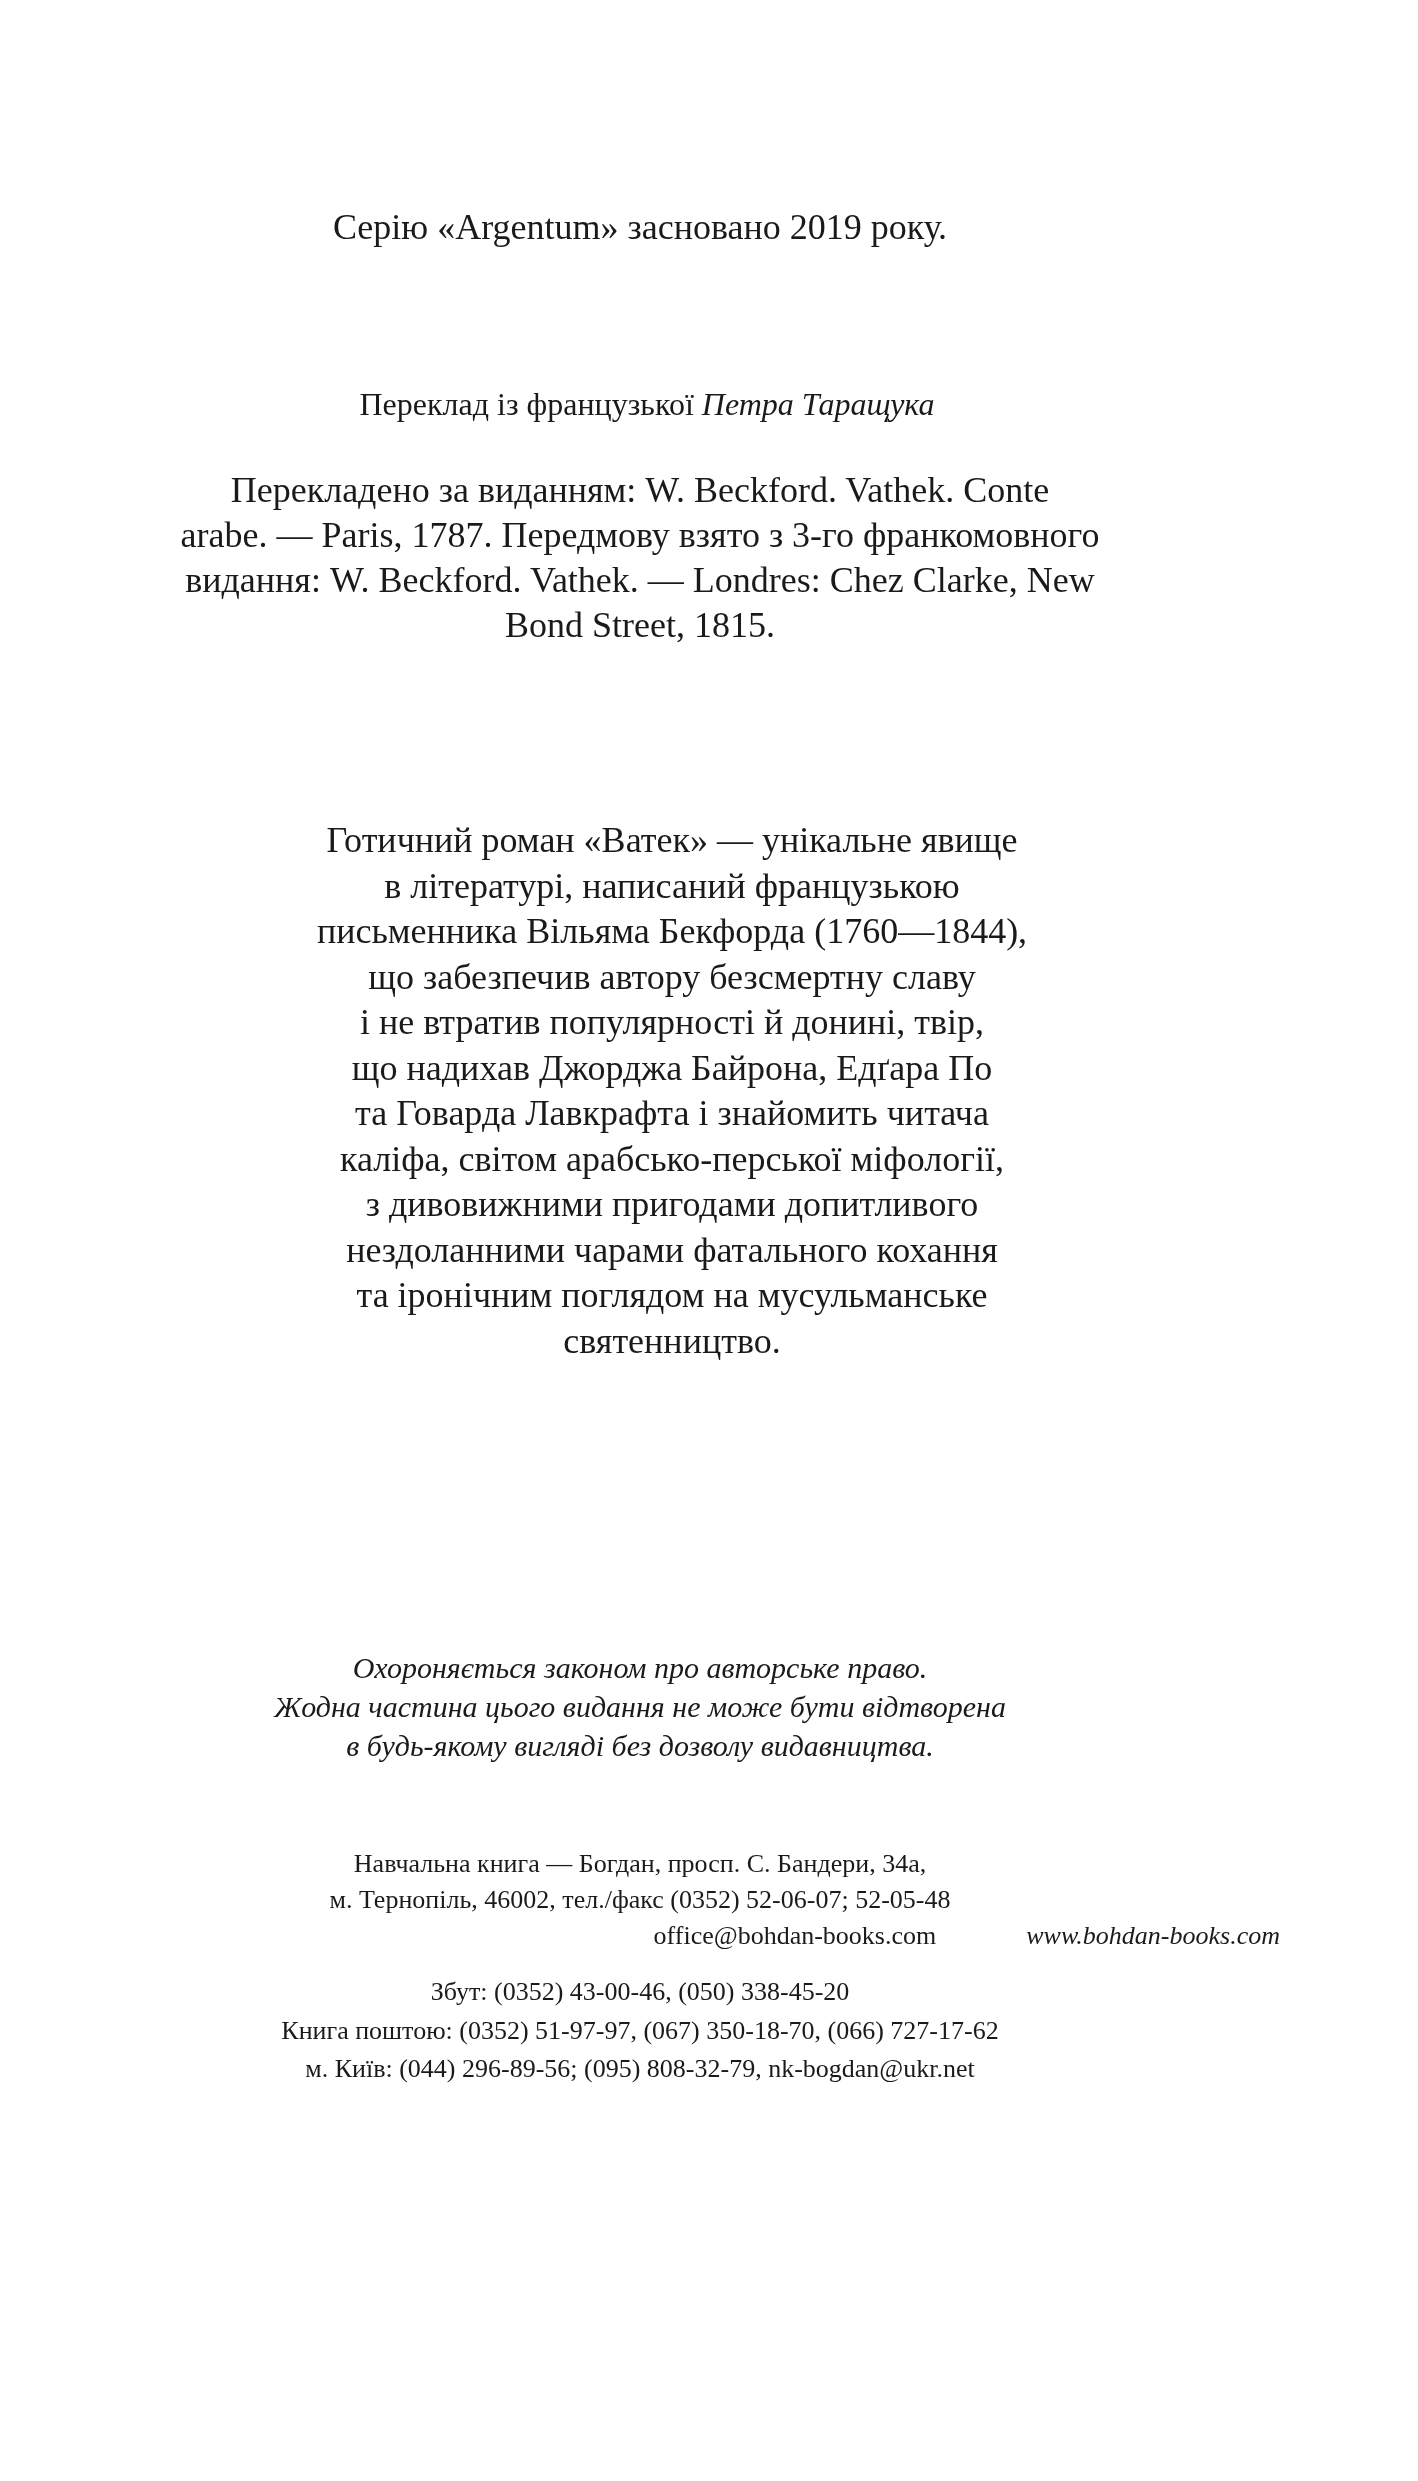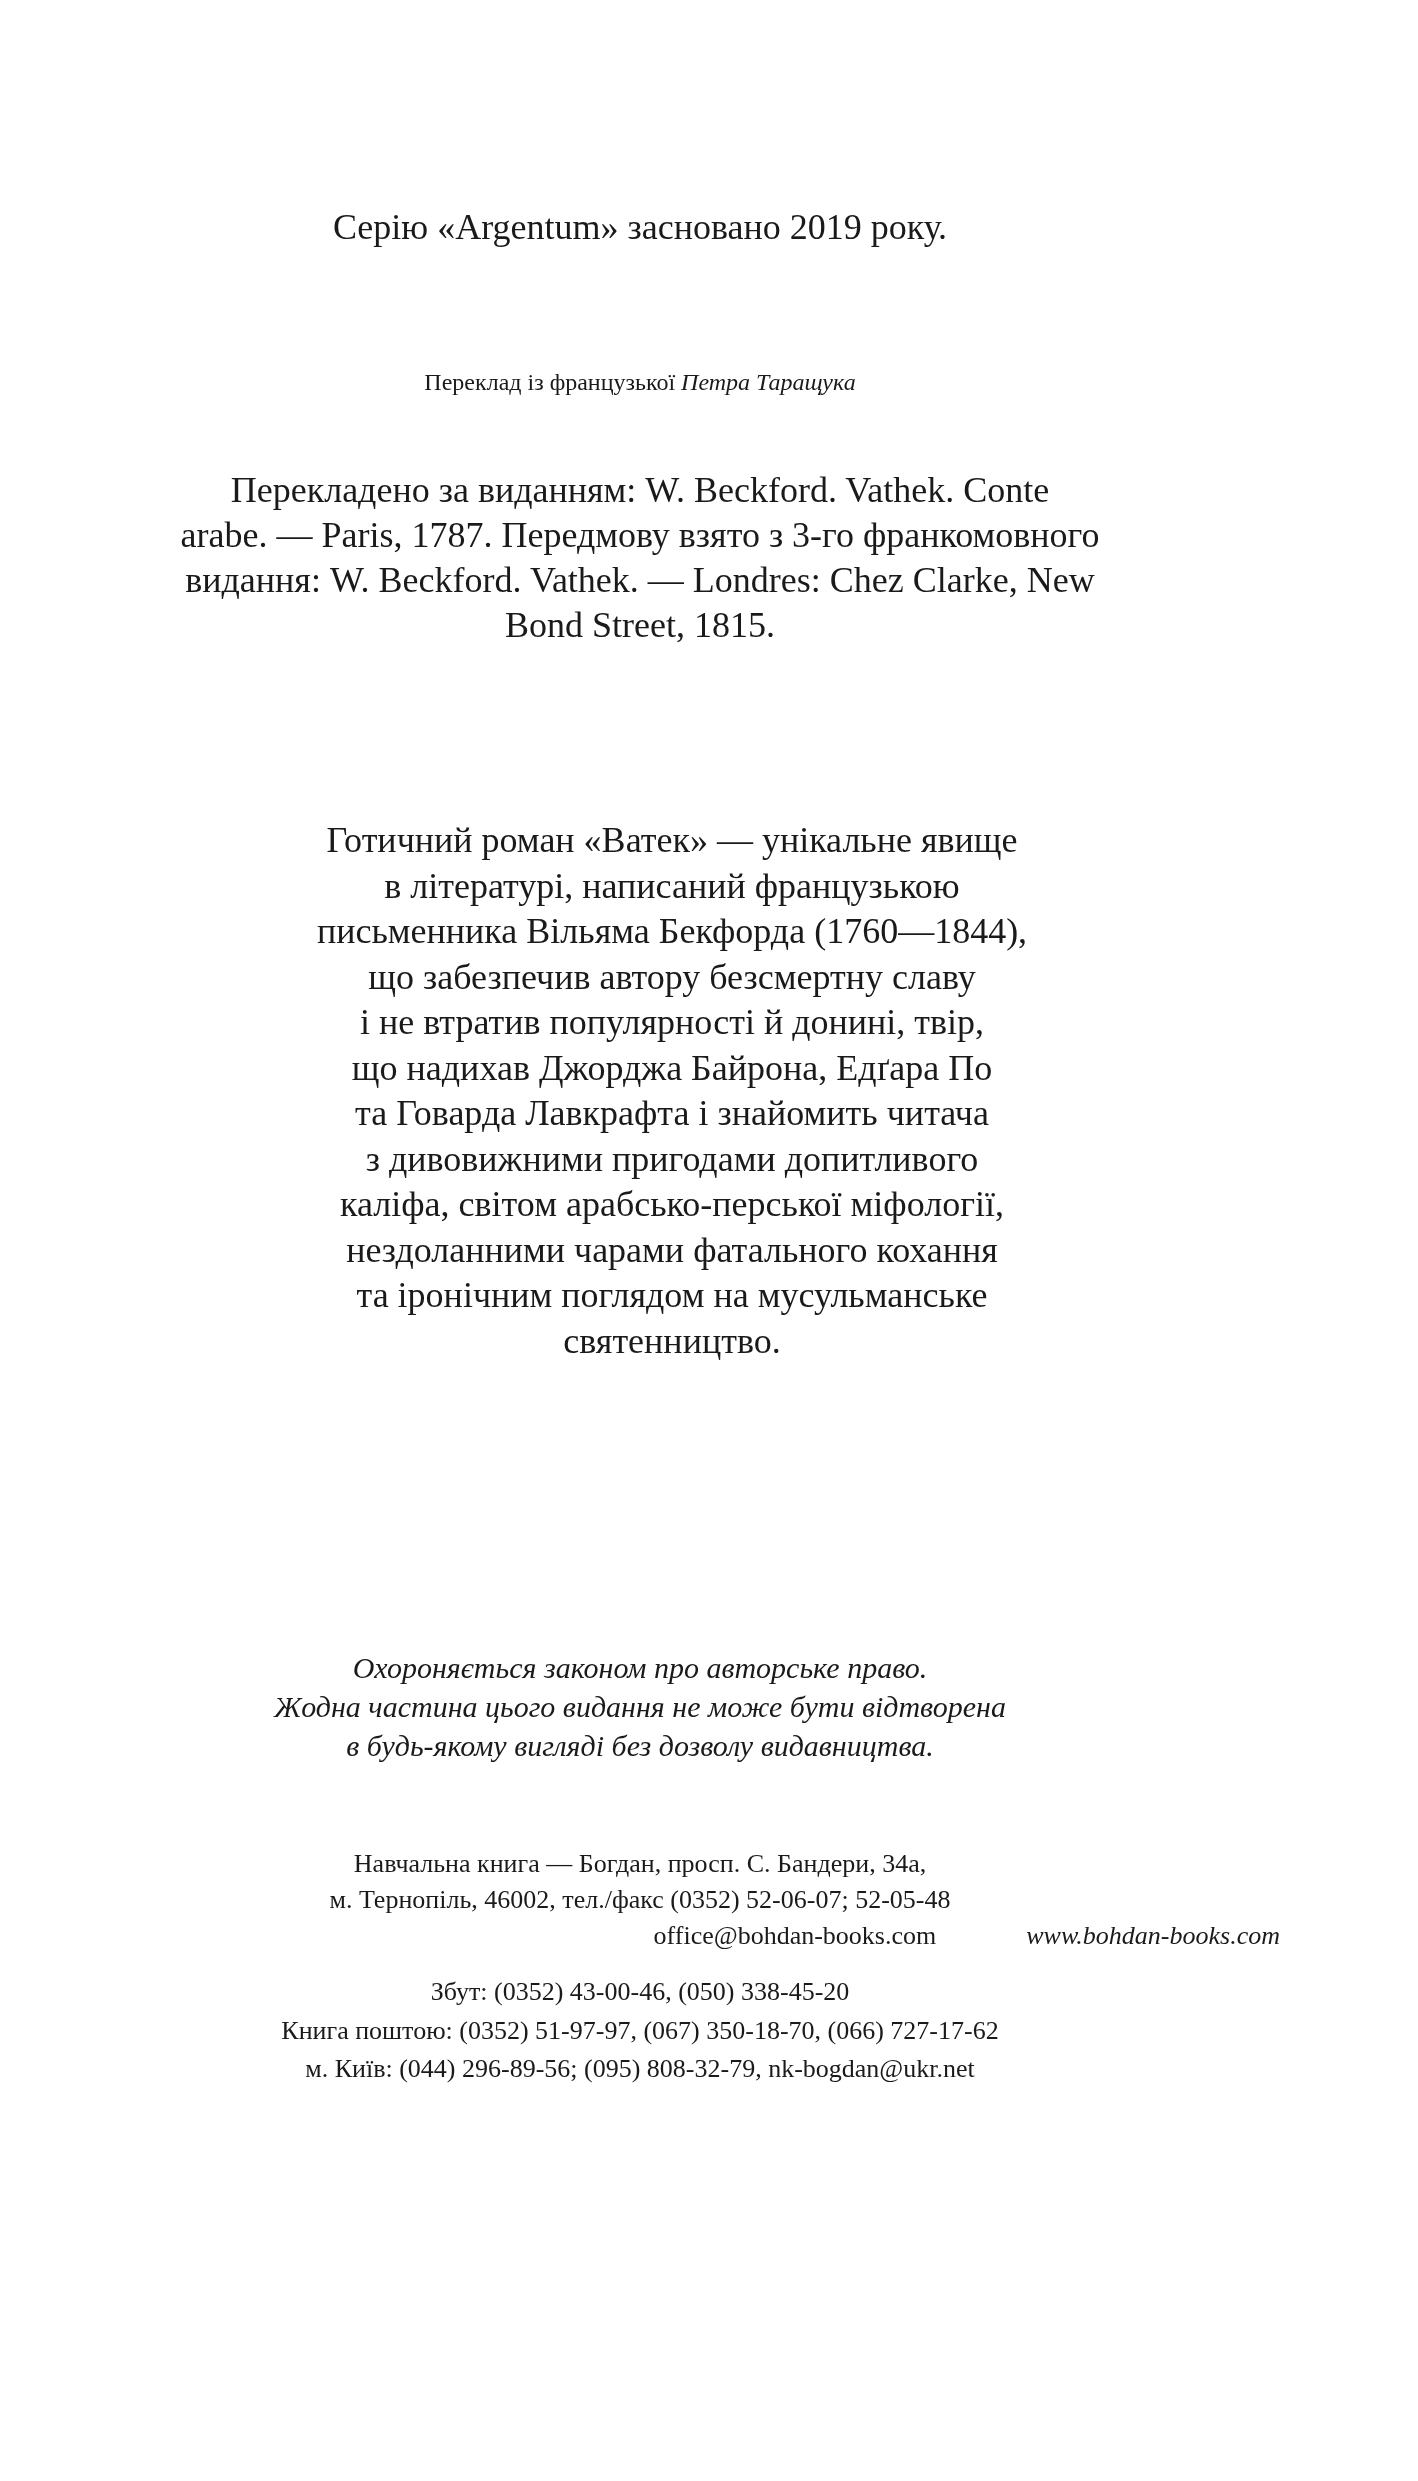--- a/index.html
+++ b/index.html
@@ -7,21 +7,21 @@
       width: 1418px;
       height: 2481px;
       position: relative;
       color: #1a1a1a;
       font-family: "Liberation Serif", "DejaVu Serif", serif;
       overflow: hidden;
     }
     .block { position: absolute; left: 0; width: 1280px; text-align: center; }
     .line { display: block; white-space: nowrap; }
     .series { top: 205px; font-size: 36px; line-height: 44px; }
-    .translator { top: 360px; font-size: 24px; line-height: 44px; }
+    .translator { top: 382px; font-size: 32px; line-height: 44px; margin-left: 7px; }
     .translator .name { font-style: italic; }
     .source { top: 468px; font-size: 36px; line-height: 45px; }
     .annotation { top: 818px; font-size: 36px; line-height: 45.5px; padding-left: 32px; }
     .copyright { top: 1648px; font-size: 30px; line-height: 39px; font-style: italic; }
     .publisher { top: 1846px; font-size: 26px; line-height: 36px; }
     .publisher .row-split { display: flex; justify-content: flex-end; gap: 90px; }
     .publisher .web { font-style: italic; }
     .contacts { top: 1973px; font-size: 26px; line-height: 38.5px; }
   </style>
 </head>
@@ -46,22 +46,22 @@
 </div>
 
 <div class="block annotation">
   <span class="line">Готичний роман «Ватек» — унікальне явище</span>
   <span class="line">в літературі, написаний французькою</span>
   <span class="line">письменника Вільяма Бекфорда (1760—1844),</span>
   <span class="line">що забезпечив автору безсмертну славу</span>
   <span class="line">і не втратив популярності й донині, твір,</span>
   <span class="line">що надихав Джорджа Байрона, Едґара По</span>
   <span class="line">та Говарда Лавкрафта і знайомить читача</span>
+  <span class="line">каліфа, світом арабсько-перської міфології,</span>
   <span class="line">з дивовижними пригодами допитливого</span>
-  <span class="line">каліфа, світом арабсько-перської міфології,</span>
   <span class="line">нездоланними чарами фатального кохання</span>
   <span class="line">та іронічним поглядом на мусульманське</span>
   <span class="line">святенництво.</span>
 </div>
 
 <div class="block copyright">
   <span class="line">Охороняється законом про авторське право.</span>
   <span class="line">Жодна частина цього видання не може бути відтворена</span>
   <span class="line">в будь-якому вигляді без дозволу видавництва.</span>
 </div>

